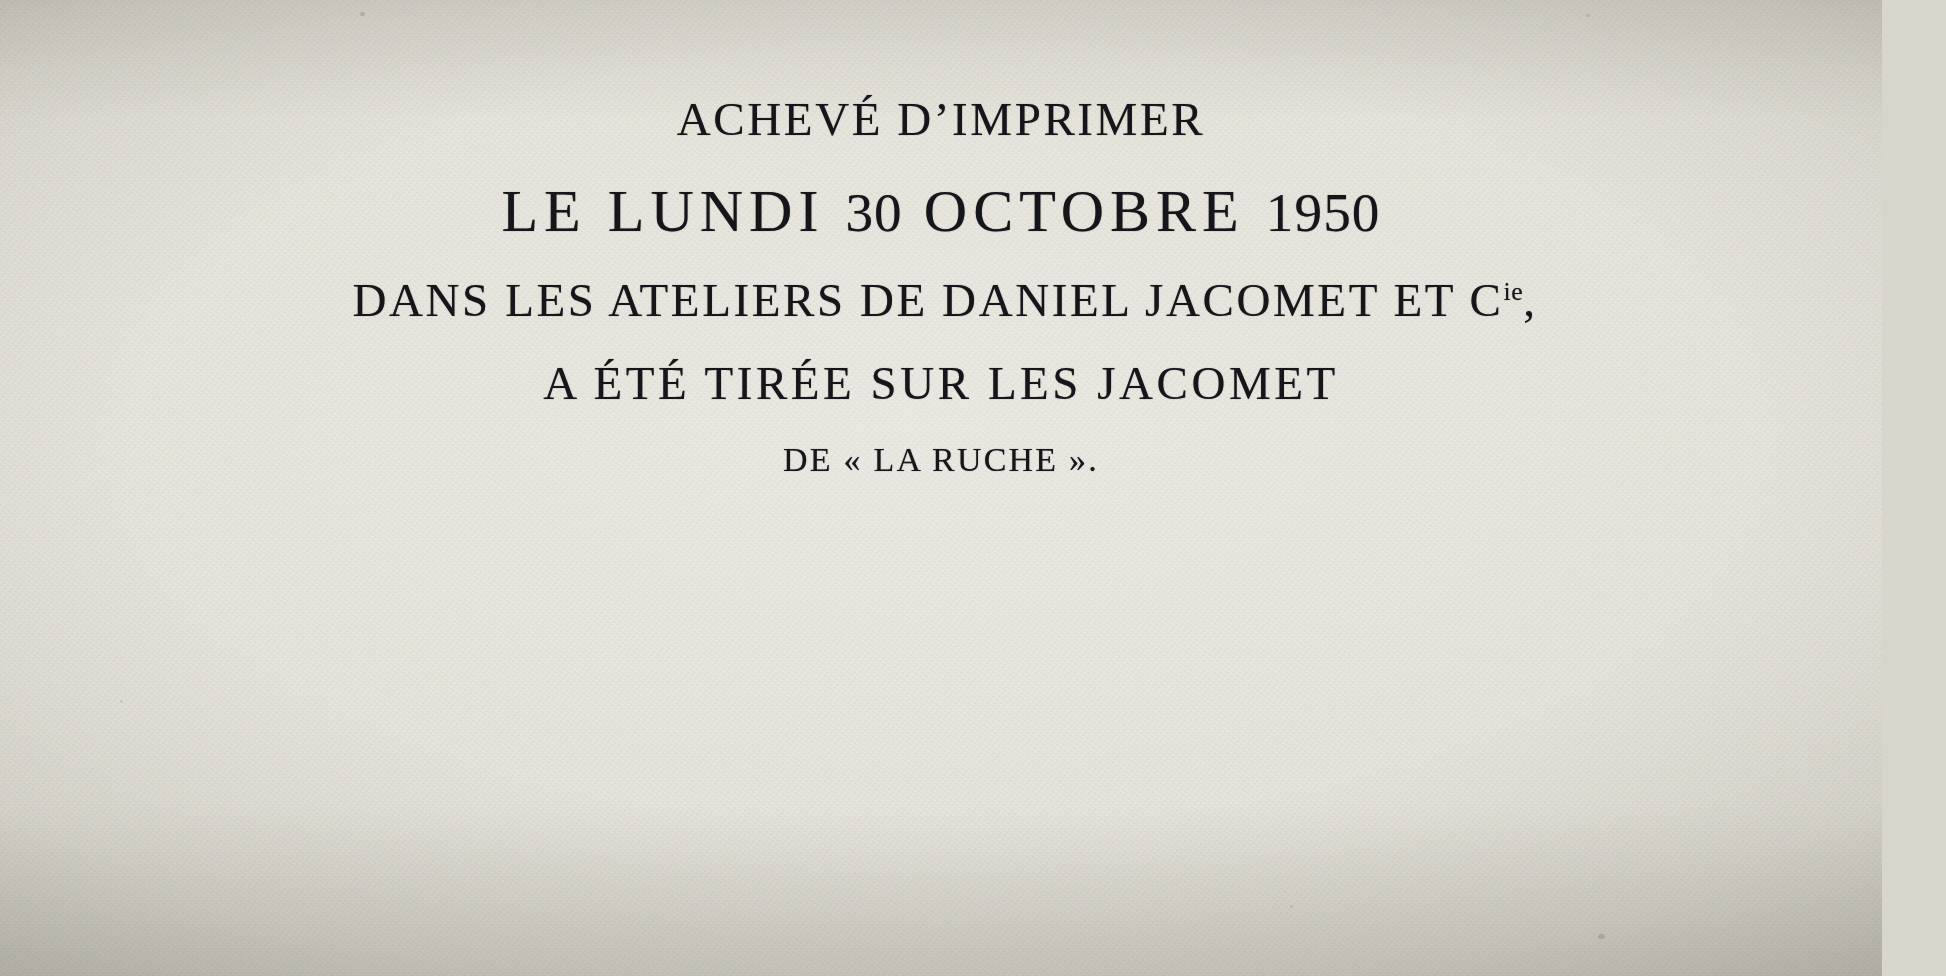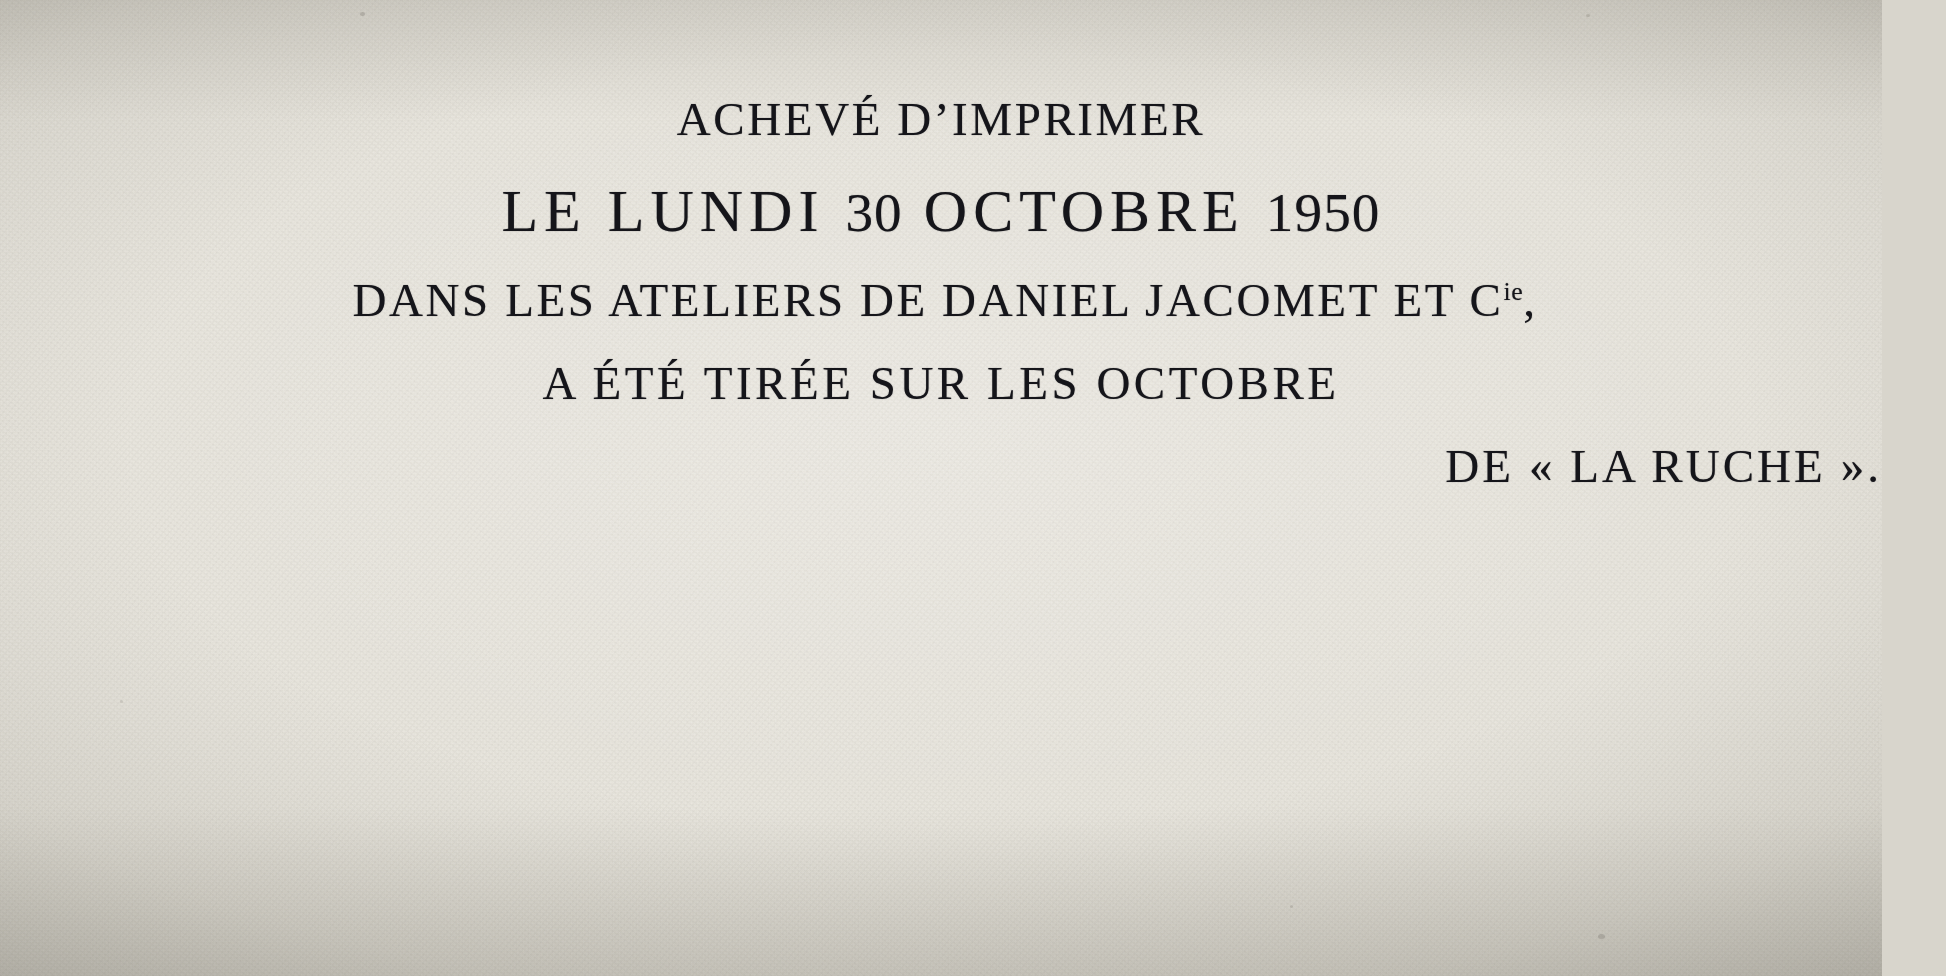--- a/index.html
+++ b/index.html
@@ -90,21 +90,21 @@
     letter-spacing: 0.055em;
     white-space: nowrap;
     text-rendering: optimizeLegibility;
     text-shadow: 0 0 1.1px rgba(25,25,30,0.5);
   }
   .line-1 { font-size: 47px; line-height: 1; margin-bottom: 38px; }
   .line-2 { font-size: 60px; line-height: 1; margin-bottom: 36px; letter-spacing: 0.10em; }
   .line-3 { font-size: 47px; line-height: 1; margin-bottom: 36px; letter-spacing: 0.055em; margin-left: 8px; }
   .line-4 { font-size: 47px; line-height: 1; margin-bottom: 36px; letter-spacing: 0.055em; }
   .line-5 { font-size: 47px; line-height: 1; margin-bottom: 36px; letter-spacing: 0.075em; }
-  .line-6 { font-size: 47px; line-height: 1; margin-bottom: 0; letter-spacing: 0.065em; text-align: right; }
+  .line-6 { font-size: 34px; line-height: 1; margin-bottom: 0; letter-spacing: 0.065em; }
 
   .sup {
     font-size: 0.55em;
     vertical-align: 0.62em;
     letter-spacing: 0.02em;
   }
   .num {
     font-size: 0.92em;
     letter-spacing: 0.02em;
   }
@@ -132,21 +132,21 @@
       <span class="num">30</span>
       <span>OCTOBRE</span>
       <span class="num">1950</span>
     </div>
 
     <div class="line line-3">
       <span>DANS LES ATELIERS DE DANIEL JACOMET ET C</span><span class="sup">ie</span><span>,</span>
     </div>
 
 
-    <div class="line line-5">A ÉTÉ TIRÉE SUR LES OCTOBRE</div>
+    <div class="line line-5">A ÉTÉ TIRÉE SUR LES JACOMET</div>
 
     <div class="line line-6">DE « LA RUCHE ».</div>
 
   </div>
 
   <div class="edge-shade-top"></div>
   <div class="edge-shade-bottom"></div>
   <div class="vignette"></div>
 </div>
 

